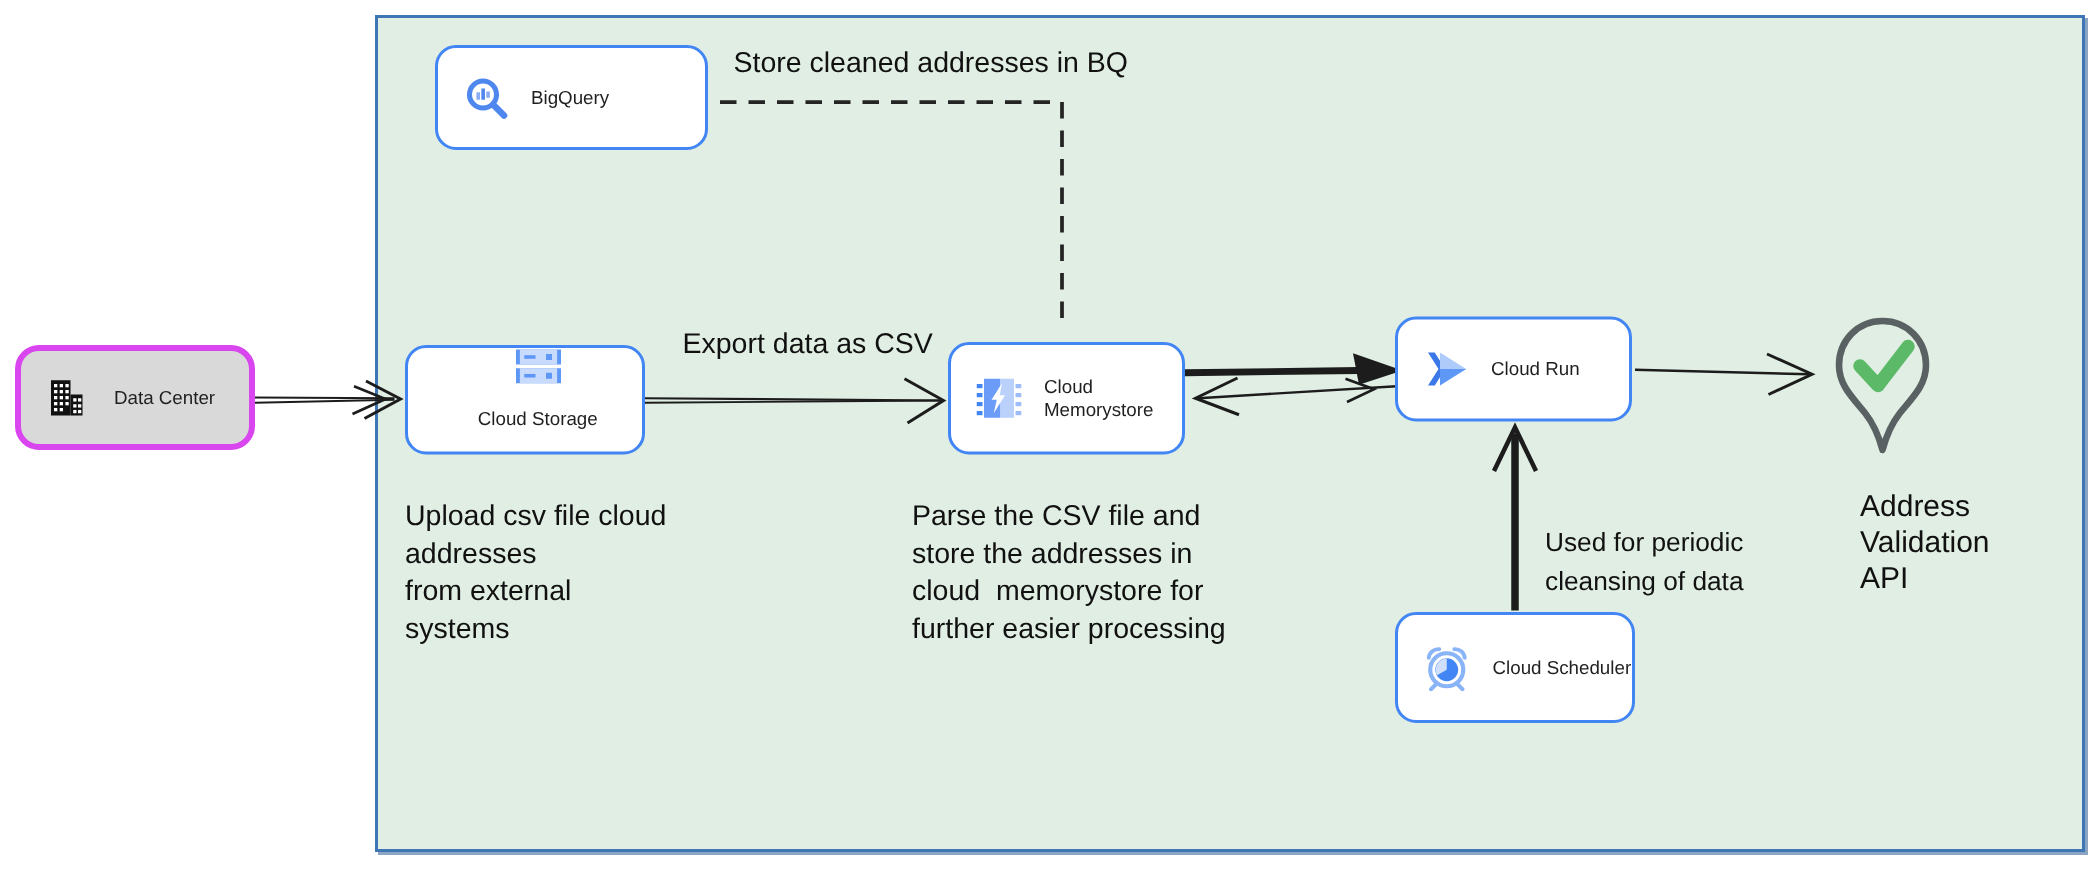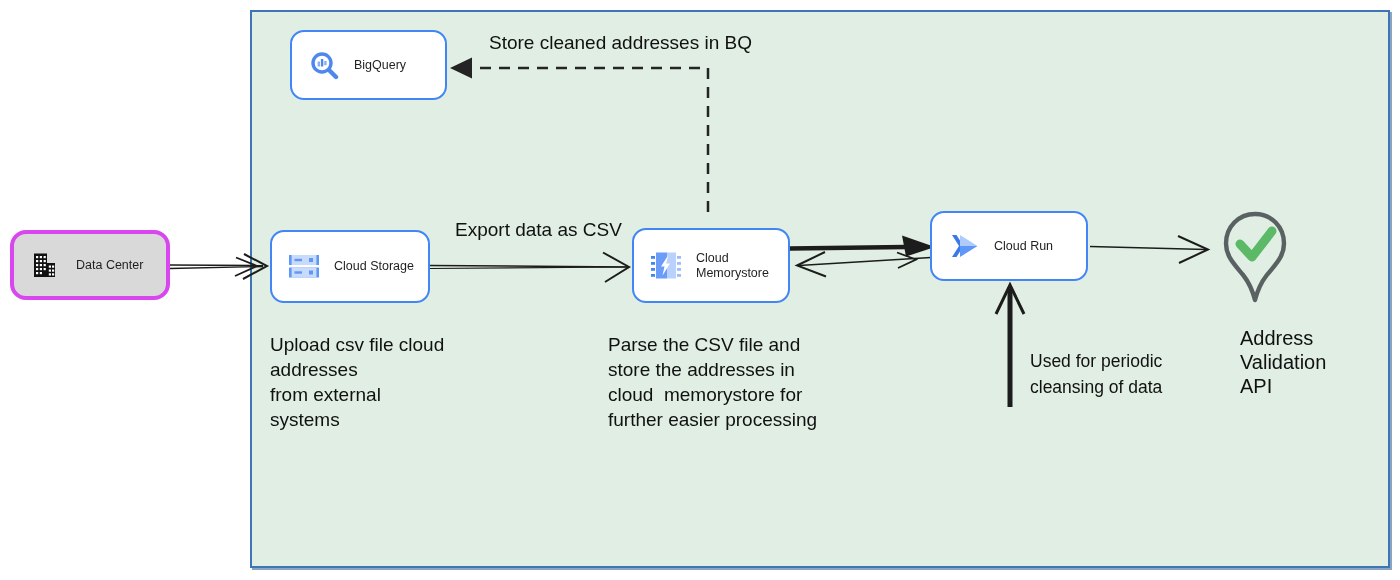--- a/index.html
+++ b/index.html
@@ -104,32 +104,32 @@
           <rect x="21" y="13.5" width="2.2" height="2.2"></rect>
         <rect x="17.8" y="17.5" width="2.2" height="2.2"></rect>
           <rect x="21" y="17.5" width="2.2" height="2.2"></rect>
         <rect x="17.8" y="21.3" width="2.2" height="2.2"></rect>
           <rect x="21" y="21.3" width="2.2" height="2.2"></rect>
       </g>
     </svg>
     <span class="nlabel">Data Center</span>
   </div>
 
-  <div class="node" style="left:290px;top:30px;width:157px;height:70px;">
+  <div class="node" style="left:290px;top:30px;width:182px;height:70px;">
     <svg width="30" height="30" viewBox="0 0 30 30">
       <circle cx="13" cy="13" r="9" fill="none" stroke="#4e87ee" stroke-width="3.4"></circle>
       <line x1="20.5" y1="20.5" x2="27" y2="27" stroke="#4e87ee" stroke-width="4.4" stroke-linecap="round"></line>
       <rect x="8.6" y="11.5" width="2.4" height="5" fill="#8aadf3"></rect>
       <rect x="11.9" y="9" width="2.4" height="7.5" fill="#4e87ee"></rect>
       <rect x="15.2" y="11" width="2.4" height="4.2" fill="#8aadf3"></rect>
     </svg>
     <span class="nlabel">BigQuery</span>
   </div>
 
-  <div class="node" style="left:270px;top:230px;width:160px;height:73px;">
+  <div class="node" style="left:270px;top:230px;width:160px;height:73px;flex-direction:column;">
     <svg width="30" height="25" viewBox="0 0 30 25">
       <g>
         <rect x="0" y="1" width="30" height="10" fill="#5e97f6"></rect>
         <rect x="2.6" y="1" width="24.8" height="10" fill="#c9dbfc"></rect>
         <rect x="5.5" y="4.8" width="7.5" height="2.4" fill="#5e97f6"></rect>
         <rect x="20" y="4" width="4" height="4" fill="#5e97f6"></rect>
       </g>
       <g>
         <rect x="0" y="13.5" width="30" height="10" fill="#5e97f6"></rect>
         <rect x="2.6" y="13.5" width="24.8" height="10" fill="#c9dbfc"></rect>
@@ -164,20 +164,32 @@
 
   <div class="node" style="left:930px;top:211px;width:158px;height:70px;">
     <svg width="30" height="26" viewBox="0 0 30 26">
       <path d="M3,2 L7.5,2 L14.5,13 L7.5,24 L3,24 L10,13 Z" fill="#3b78e8"></path>
       <polygon points="11,2 28.5,13 11,13" fill="#aecbfa"></polygon>
       <polygon points="11,13 28.5,13 11,24" fill="#5e97f6"></polygon>
     </svg>
     <span class="nlabel">Cloud Run</span>
   </div>
 
+  <div class="node" style="left:930px;top:408px;width:160px;height:74px;">
+    <svg width="31" height="31" viewBox="0 0 31 31">
+      <path d="M3.5,8.5 A6.5,6.5 0 0 1 10.5,2.8" stroke="#8ab4f8" stroke-width="2.6" fill="none" stroke-linecap="round"></path>
+      <path d="M20.5,2.8 A6.5,6.5 0 0 1 27.5,8.5" stroke="#8ab4f8" stroke-width="2.6" fill="none" stroke-linecap="round"></path>
+      <line x1="8" y1="26.5" x2="5" y2="29.5" stroke="#8ab4f8" stroke-width="2.6" stroke-linecap="round"></line>
+      <line x1="23" y1="26.5" x2="26" y2="29.5" stroke="#8ab4f8" stroke-width="2.6" stroke-linecap="round"></line>
+      <circle cx="15.5" cy="16.5" r="11" fill="#ffffff" stroke="#8ab4f8" stroke-width="2.8"></circle>
+      <circle cx="15.5" cy="16.5" r="7.6" fill="#4285f4"></circle>
+      <path d="M15.5,16.5 L15.5,8.9 A7.6,7.6 0 0 0 9.1,20.2 Z" fill="#cfdffc"></path>
+    </svg>
+    <span class="nlabel">Cloud Scheduler</span>
+  </div>
 
   <svg class="pin" width="70" height="98" viewBox="0 0 70 98">
     <path d="M35,4 C18.5,4 6,17 6,33.5 C6,46.5 14.5,54.5 23.5,65.5 C29,72.5 32.5,80.5 35,90 C37.5,80.5 41,72.5 46.5,65.5 C55.5,54.5 64,46.5 64,33.5 C64,17 51.5,4 35,4 Z" fill="none" stroke="#5a6163" stroke-width="4.4" stroke-linejoin="round"></path>
     <polyline points="20,34 32,47 52,21" fill="none" stroke="#5bb967" stroke-width="9" stroke-linecap="round" stroke-linejoin="round"></polyline>
   </svg>
 
   <div class="alabel" style="left:489px;top:32px;">Store cleaned addresses in BQ</div>
 
   <div class="alabel" style="left:455px;top:219px;">Export data as CSV</div>
 

